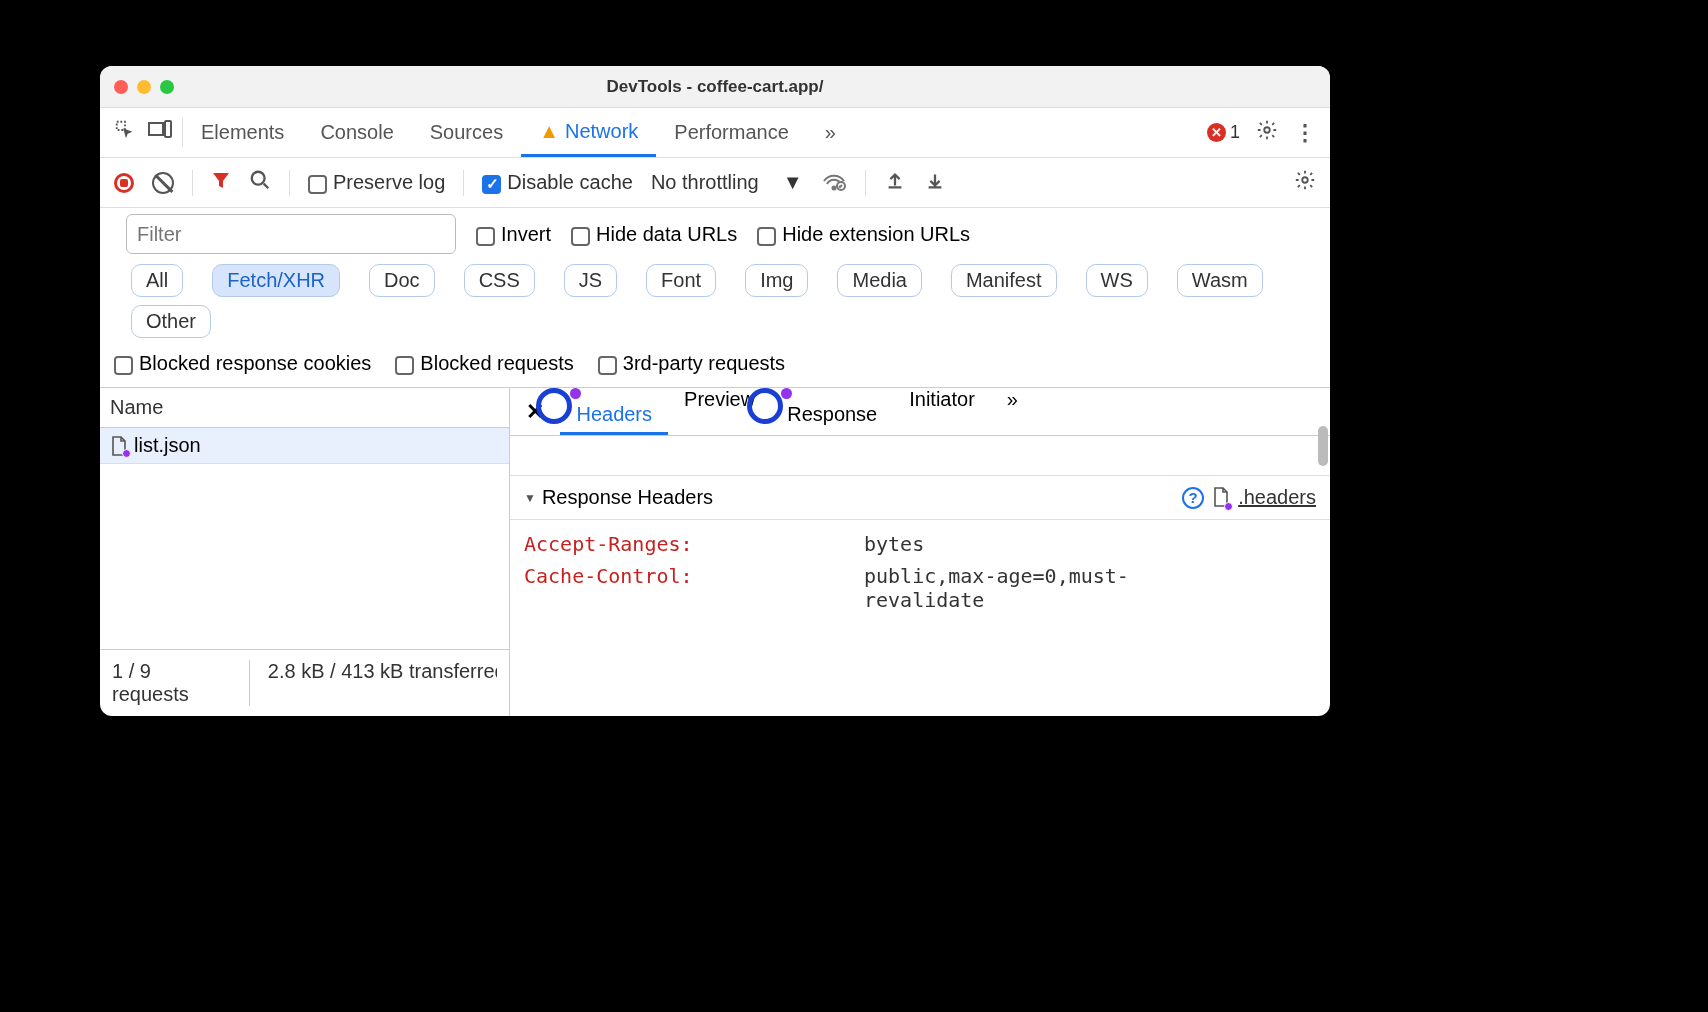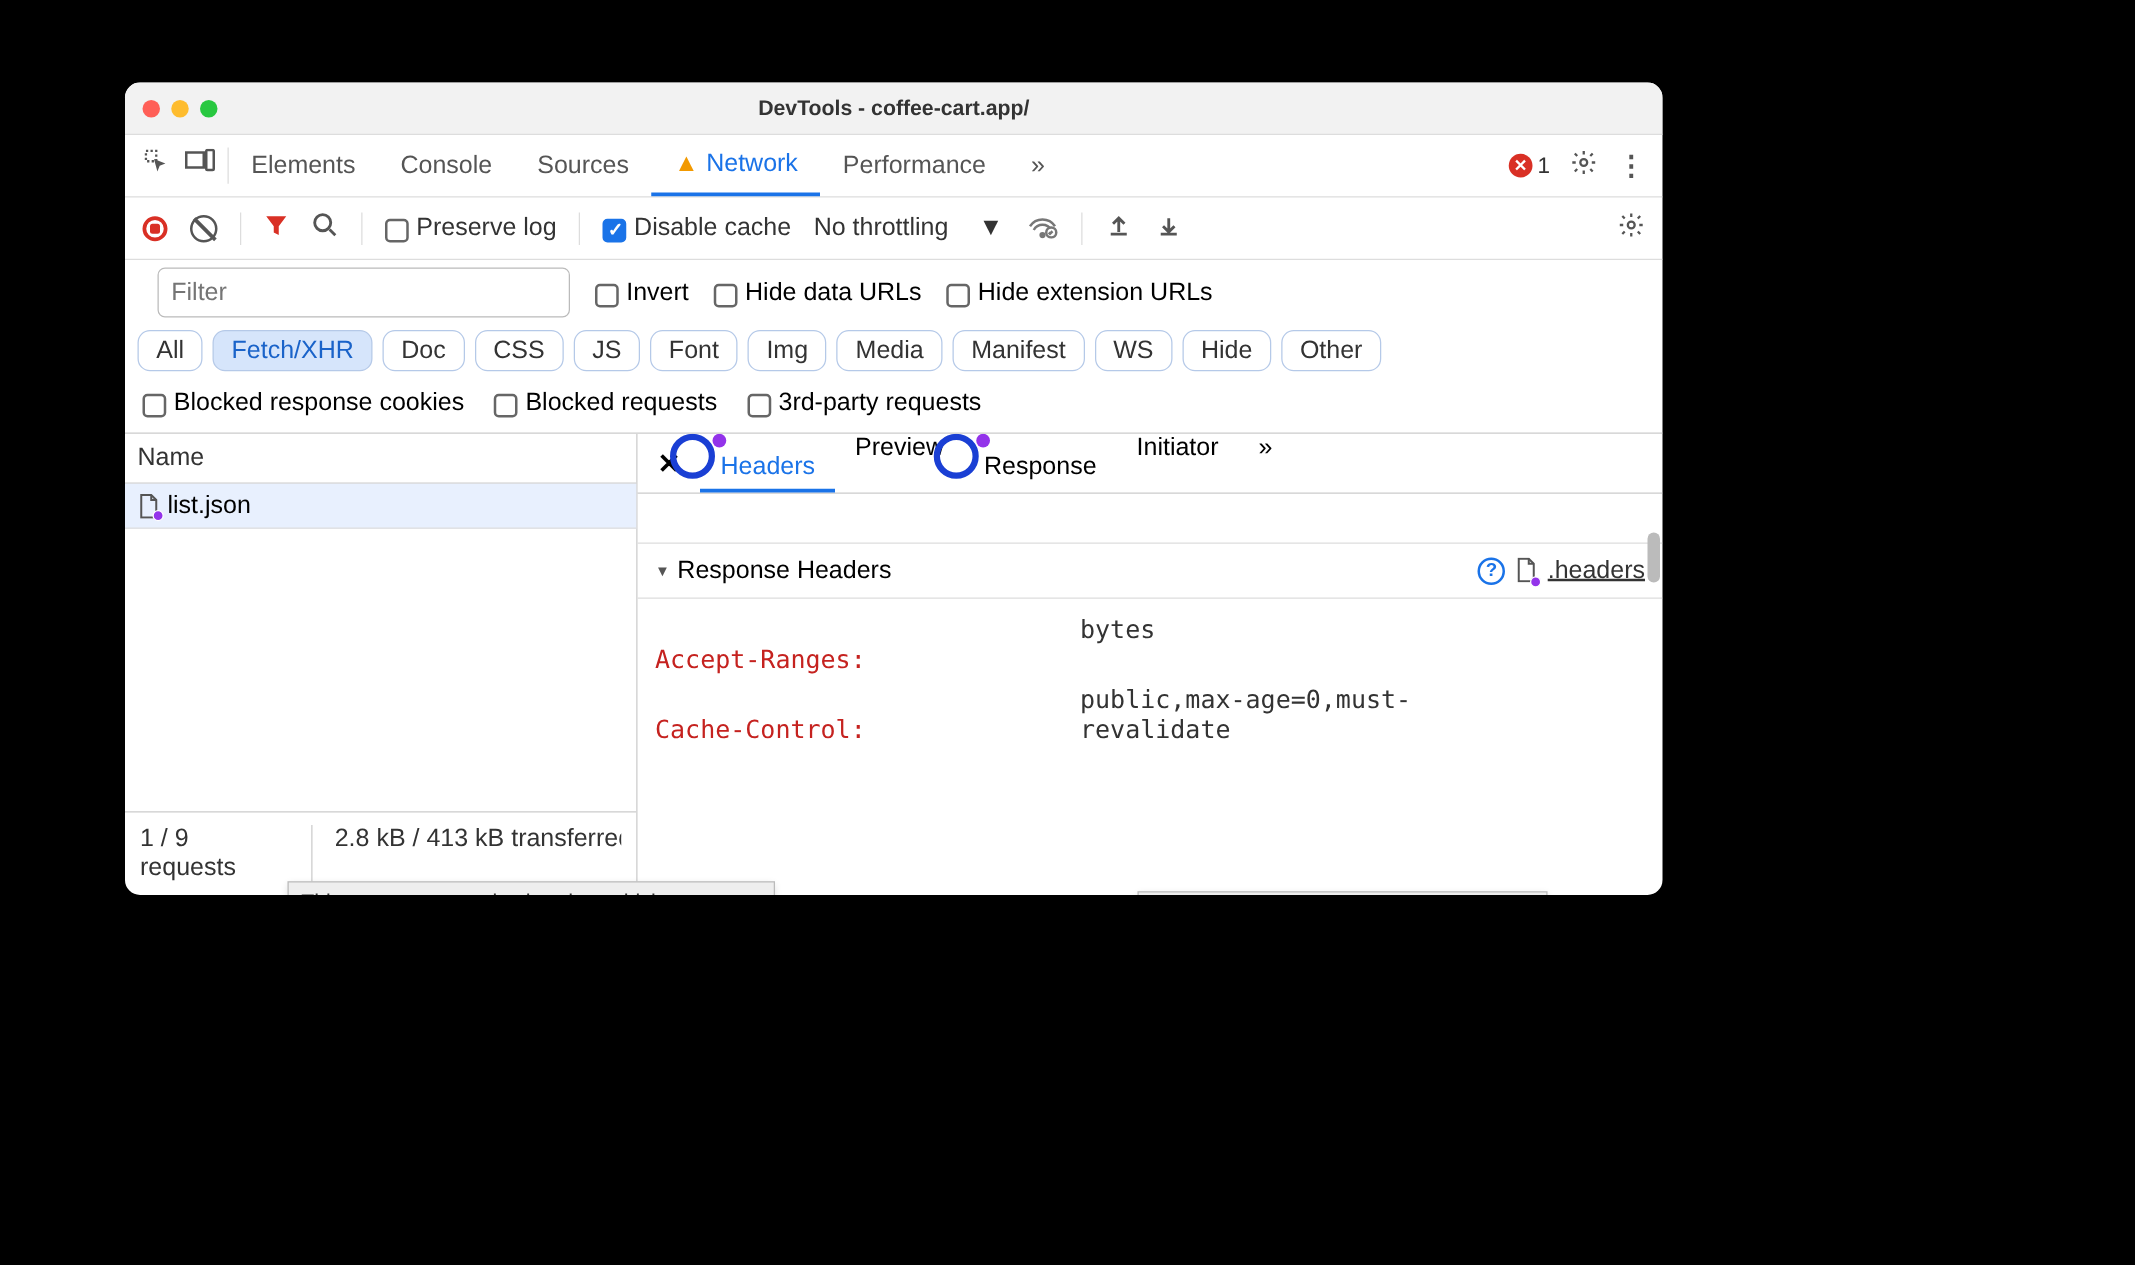--- a/index.html
+++ b/index.html
@@ -120,20 +120,21 @@
     padding: 4px 10px 10px;
     flex-wrap: wrap;
     font-size: 20px;
   }
   .pill {
     border: 1.5px solid #b5c9e8;
     border-radius: 10px;
     padding: 4px 14px;
     color: #333;
     cursor: pointer;
+    margin-left: 21px;
   }
   .pill.active { background:#d6e5fb; color:#1a63c9; }
 
   .checkrow {
     display:flex; gap:24px; padding: 4px 14px 12px; font-size:20px; align-items:center;
     border-bottom: 1px solid #ccc;
   }
 
   .body {
     flex: 1;
@@ -208,21 +209,21 @@
   .qmark { color:#1a73e8; border:2px solid #1a73e8; border-radius:50%; width:22px;height:22px; display:flex;align-items:center;justify-content:center; font-size:15px; font-weight:bold;}
   .headers-link { text-decoration:underline; color:#333;}
 
   .headers-body {
     flex:1;
     padding: 8px 14px;
     font-size: 20px;
     overflow: auto;
   }
   .hrow { display:flex; padding:4px 0;}
-  .hname { width: 340px; color:#c5221f; font-family: Menlo, monospace; margin-top: 24px;}
+  .hname { width: 340px; color:#c5221f; font-family: Menlo, monospace;}
   .hval { font-family: Menlo, monospace; color:#333;}
 
   .tooltip {
     position: absolute;
     background:#eeeeee;
     border:1px solid #bbb;
     padding: 6px 10px;
     font-size: 17px;
     color:#333;
     z-index:50;
@@ -377,21 +378,21 @@
     <span class="pill">All</span>
     <span class="pill active">Fetch/XHR</span>
     <span class="pill">Doc</span>
     <span class="pill">CSS</span>
     <span class="pill">JS</span>
     <span class="pill">Font</span>
     <span class="pill">Img</span>
     <span class="pill">Media</span>
     <span class="pill">Manifest</span>
     <span class="pill">WS</span>
-    <span class="pill">Hide</span>
+    <span class="pill">Wasm</span>
     <span class="pill">Other</span>
   </div>
 
   <div class="checkrow">
     <label class="cb-label">
         <span class="checkbox"></span>
         <span>Blocked response cookies</span>
       </label>
     <label class="cb-label">
         <span class="checkbox"></span>

